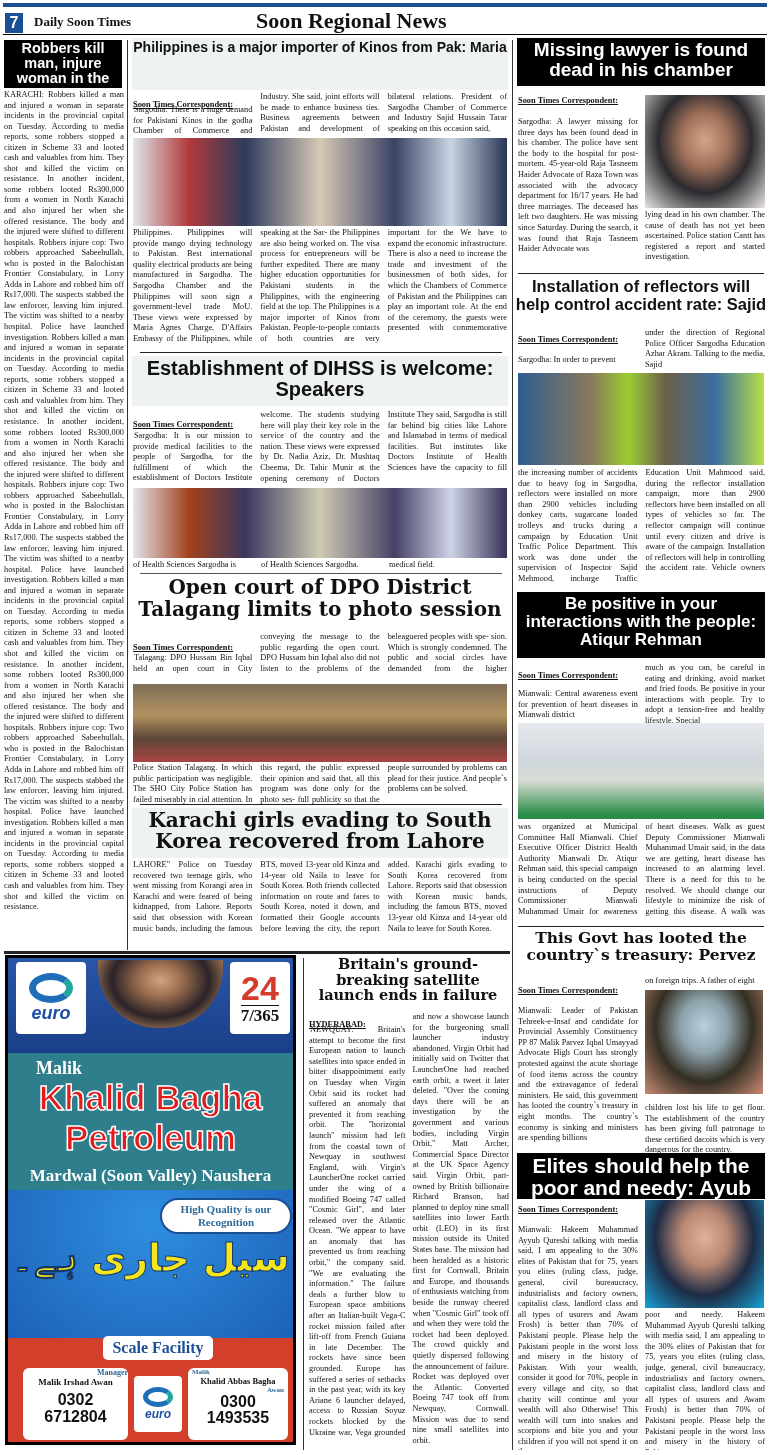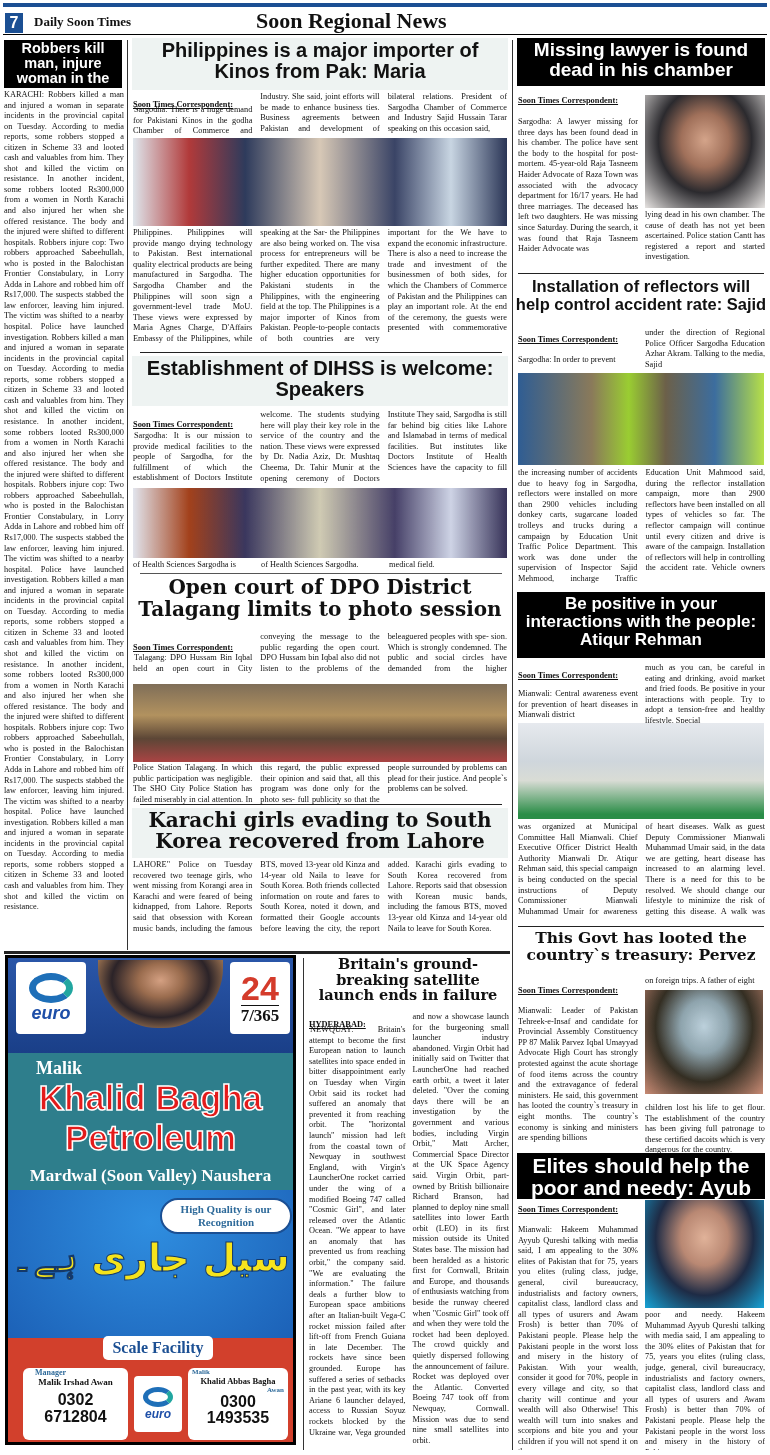--- a/index.html
+++ b/index.html
@@ -42,21 +42,21 @@
 <div class="abs topbar"></div>
 <div class="abs pagenum">7</div>
 <div class="abs paper">Daily Soon Times</div>
 <div class="abs section">Soon Regional News</div>
 <div class="abs rule"></div>
 
 <div class="abs blkhead" style="left:4px;top:40px;width:118px;height:48px;font-size:14.5px;padding-top:1px">Robbers kill man, injure woman in the Karachi</div>
 <div class="abs txt" style="left:4px;top:90px;width:120px;height:862px;overflow:hidden;font-size:8.3px;line-height:10.55px">KARACHI: Robbers killed a man and injured a woman in separate incidents in the provincial capital on Tuesday. According to media reports, some robbers stopped a citizen in Scheme 33 and looted cash and valuables from him. They shot and killed the victim on resistance. In another incident, some robbers looted Rs300,000 from a women in North Karachi and also injured her when she offered resistance. The body and the injured were shifted to different hospitals. Robbers injure cop: Two robbers approached Sabeehullah, who is posted in the Balochistan Frontier Constabulary, in Lorry Adda in Lahore and robbed him off Rs17,000. The suspects stabbed the law enforcer, leaving him injured. The victim was shifted to a nearby hospital. Police have launched investigation. Robbers killed a man and injured a woman in separate incidents in the provincial capital on Tuesday. According to media reports, some robbers stopped a citizen in Scheme 33 and looted cash and valuables from him. They shot and killed the victim on resistance. In another incident, some robbers looted Rs300,000 from a women in North Karachi and also injured her when she offered resistance. The body and the injured were shifted to different hospitals. Robbers injure cop: Two robbers approached Sabeehullah, who is posted in the Balochistan Frontier Constabulary, in Lorry Adda in Lahore and robbed him off Rs17,000. The suspects stabbed the law enforcer, leaving him injured. The victim was shifted to a nearby hospital. Police have launched investigation. Robbers killed a man and injured a woman in separate incidents in the provincial capital on Tuesday. According to media reports, some robbers stopped a citizen in Scheme 33 and looted cash and valuables from him. They shot and killed the victim on resistance. In another incident, some robbers looted Rs300,000 from a women in North Karachi and also injured her when she offered resistance. The body and the injured were shifted to different hospitals. Robbers injure cop: Two robbers approached Sabeehullah, who is posted in the Balochistan Frontier Constabulary, in Lorry Adda in Lahore and robbed him off Rs17,000. The suspects stabbed the law enforcer, leaving him injured. The victim was shifted to a nearby hospital. Police have launched investigation. Robbers killed a man and injured a woman in separate incidents in the provincial capital on Tuesday. According to media reports, some robbers stopped a citizen in Scheme 33 and looted cash and valuables from him. They shot and killed the victim on resistance.</div>
 <div class="abs vline" style="left:127px;top:40px;height:910px"></div>
 
-<div class="abs greyhead" style="left:132px;top:38px;width:376px;height:52px;font-size:20px;padding-top:2px">Philippines is a major importer of Kinos from Pak: Maria</div>
+<div class="abs greyhead" style="left:132px;top:38px;width:376px;height:52px;font-size:14px;padding-top:2px">Philippines is a major importer of Kinos from Pak: Maria</div>
 <div class="abs corr" style="left:133px;top:100px">Soon Times Correspondent:</div>
 <div class="abs txt col3" style="left:133px;top:92px;width:374px;height:45px;overflow:hidden;text-indent:0">
   <span style="display:inline-block;height:20px;width:1px"></span><span>Sargodha: There is a huge demand for Pakistani Kinos in the godha Chamber of Commerce and Industry. She said, joint efforts will be made to enhance business ties. Business agreements between Pakistan and development of bilateral relations. President of Sargodha Chamber of Commerce and Industry Sajid Hussain Tarar speaking on this occasion said,</span>
 </div>
 <div class="abs photo ph2" style="left:133px;top:138px;width:374px;height:88px"></div>
 <div class="abs txt col3" style="left:133px;top:228px;width:374px;height:122px;overflow:hidden">Philippines. Philippines will provide mango drying technology to Pakistan. Best international quality electrical products are being manufactured in Sargodha. The Sargodha Chamber and the Philippines will soon sign a government-level trade MoU. These views were expressed by Maria Agnes Charge, D'Affairs Embassy of the Philippines, while speaking at the Sar- the Philippines are also being worked on. The visa process for entrepreneurs will be further expedited. There are many higher education opportunities for Pakistani students in the Philippines, with the engineering field at the top. The Philippines is a major importer of Kinos from Pakistan. People-to-people contacts of both countries are very important for the We have to expand the economic infrastructure. There is also a need to increase the trade and investment of the businessmen of both sides, for which the Chambers of Commerce of Pakistan and the Philippines can play an important role. At the end of the ceremony, the guests were presented with commemorative shields of the Chamber and the alliance was exchanged.</div>
 <div class="abs hline" style="left:140px;top:352px;width:362px;height:1px;background:#222"></div>
 
 <div class="abs greyhead" style="left:132px;top:356px;width:376px;height:50px;font-size:20px;padding-top:2px">Establishment of DIHSS is welcome: Speakers</div>
 <div class="abs corr" style="left:133px;top:420px">Soon Times Correspondent:</div>
@@ -98,21 +98,21 @@
   <div class="abs adtext" style="left:28px;top:100px;font-size:18px;color:#fff">Malik</div>
   <div class="abs adtext" style="left:0;top:160px;width:285px;font:bold 35px 'Liberation Sans',sans-serif;color:#e31b1b;-webkit-text-stroke:1.5px #fff">Petroleum</div>
   <div class="abs adtext" style="left:0;top:120px;width:285px;font:bold 35px 'Liberation Sans',sans-serif;color:#e31b1b;-webkit-text-stroke:1.5px #fff">Khalid Bagha</div>
   <div class="abs adtext" style="left:0;top:208px;width:285px;font-size:17px;color:#fff">Mardwal (Soon Valley) Naushera</div>
   <div class="abs adblue" style="top:232px;height:160px"></div>
   <div class="abs pill" style="left:152px;top:240px;width:132px;height:36px">High Quality is our Recognition</div>
   <div class="abs adtext" style="left:0;top:278px;width:285px;font:bold 38px 'DejaVu Sans',sans-serif;color:#f6e41c;-webkit-text-stroke:1px #13386b;direction:rtl">سیل جاری ہے۔</div>
   <div class="abs adred"></div>
   <div class="abs adtext" style="left:95px;top:378px;width:110px;height:24px;background:#fff;border-radius:5px;color:#1b4f93;font-size:16px;line-height:24px">Scale Facility</div>
   <div class="abs contact" style="left:15px;top:410px;width:105px;height:72px">
-    <div style="font:bold 8px 'Liberation Serif',serif;color:#2e6a9a;text-align:left;padding-left:12px">Manager</div>
+    <div style="font:bold 8px 'Liberation Serif',serif;color:#2e6a9a;text-align:right;padding-left:20px">Manager</div>
     <div style="font:bold 9px 'Liberation Serif',serif">Malik Irshad Awan</div>
     <div style="font:bold 16px 'Liberation Sans',sans-serif;line-height:17px;margin-top:4px">0302</div>
     <div style="font:bold 16px 'Liberation Sans',sans-serif;line-height:17px">6712804</div>
   </div>
   <div class="abs adlogo" style="left:126px;top:418px;width:48px;height:56px">
     <div style="width:30px;height:20px;border-radius:50%;border:5px solid #1e6fb8;border-right-color:#21a6a0"></div>
     <div style="font:italic bold 12px 'Liberation Sans',sans-serif;color:#1e4fa8">euro</div>
   </div>
   <div class="abs contact" style="left:180px;top:410px;width:100px;height:72px">
     <div style="font:bold 7px 'Liberation Serif',serif;color:#2e6a9a;text-align:left;padding-left:4px">Malik</div>

